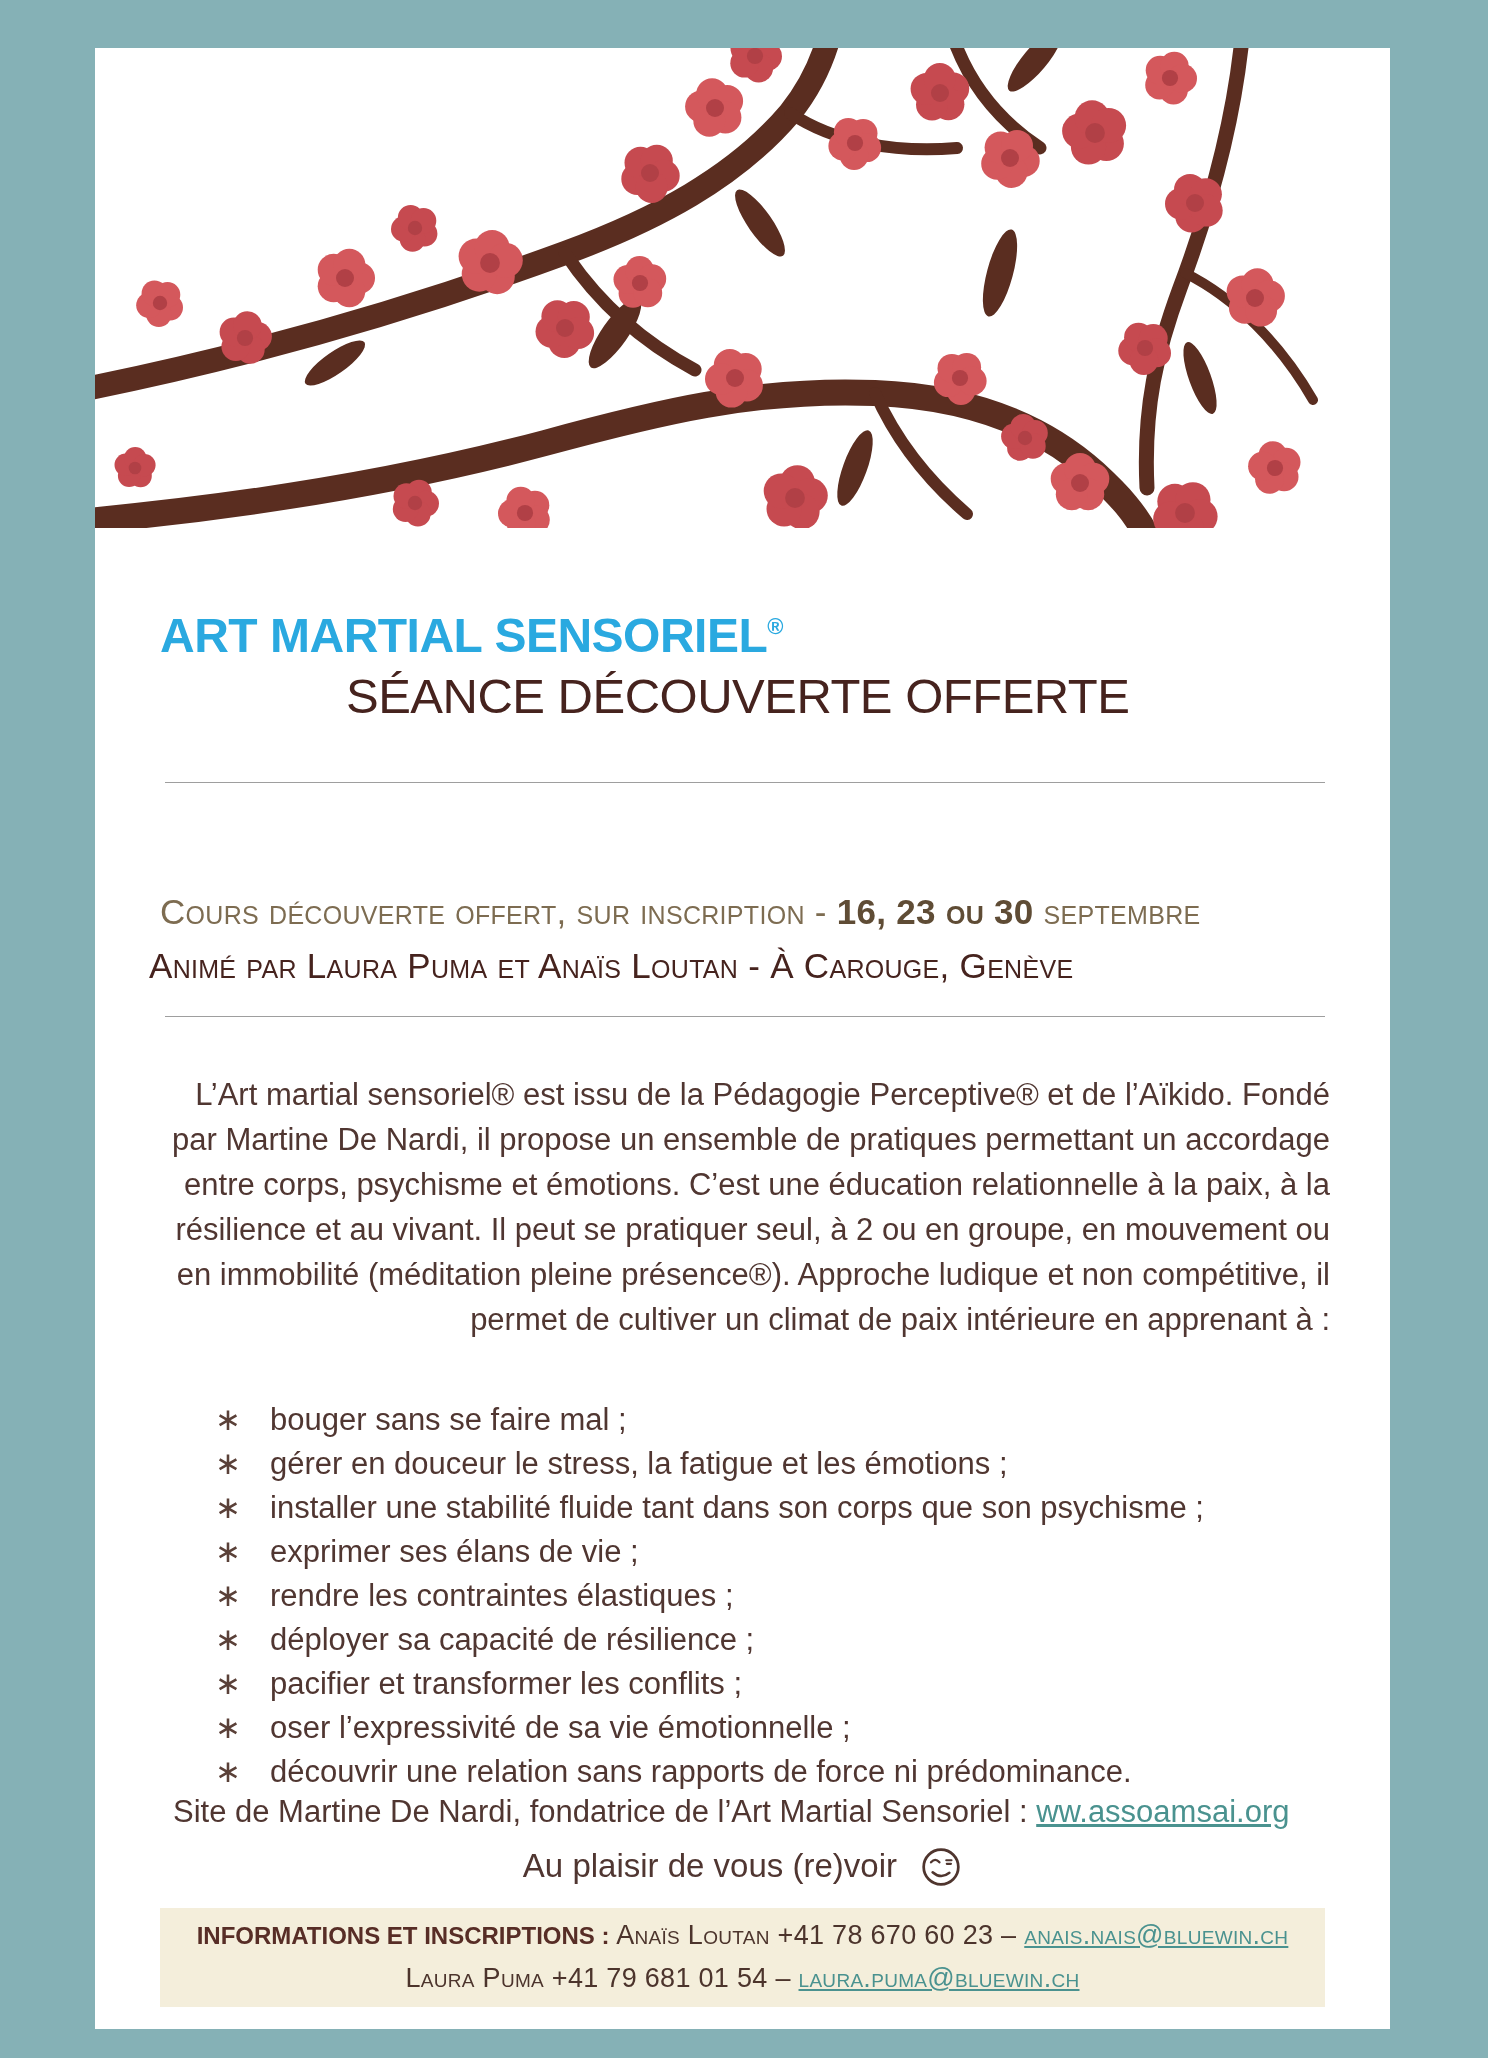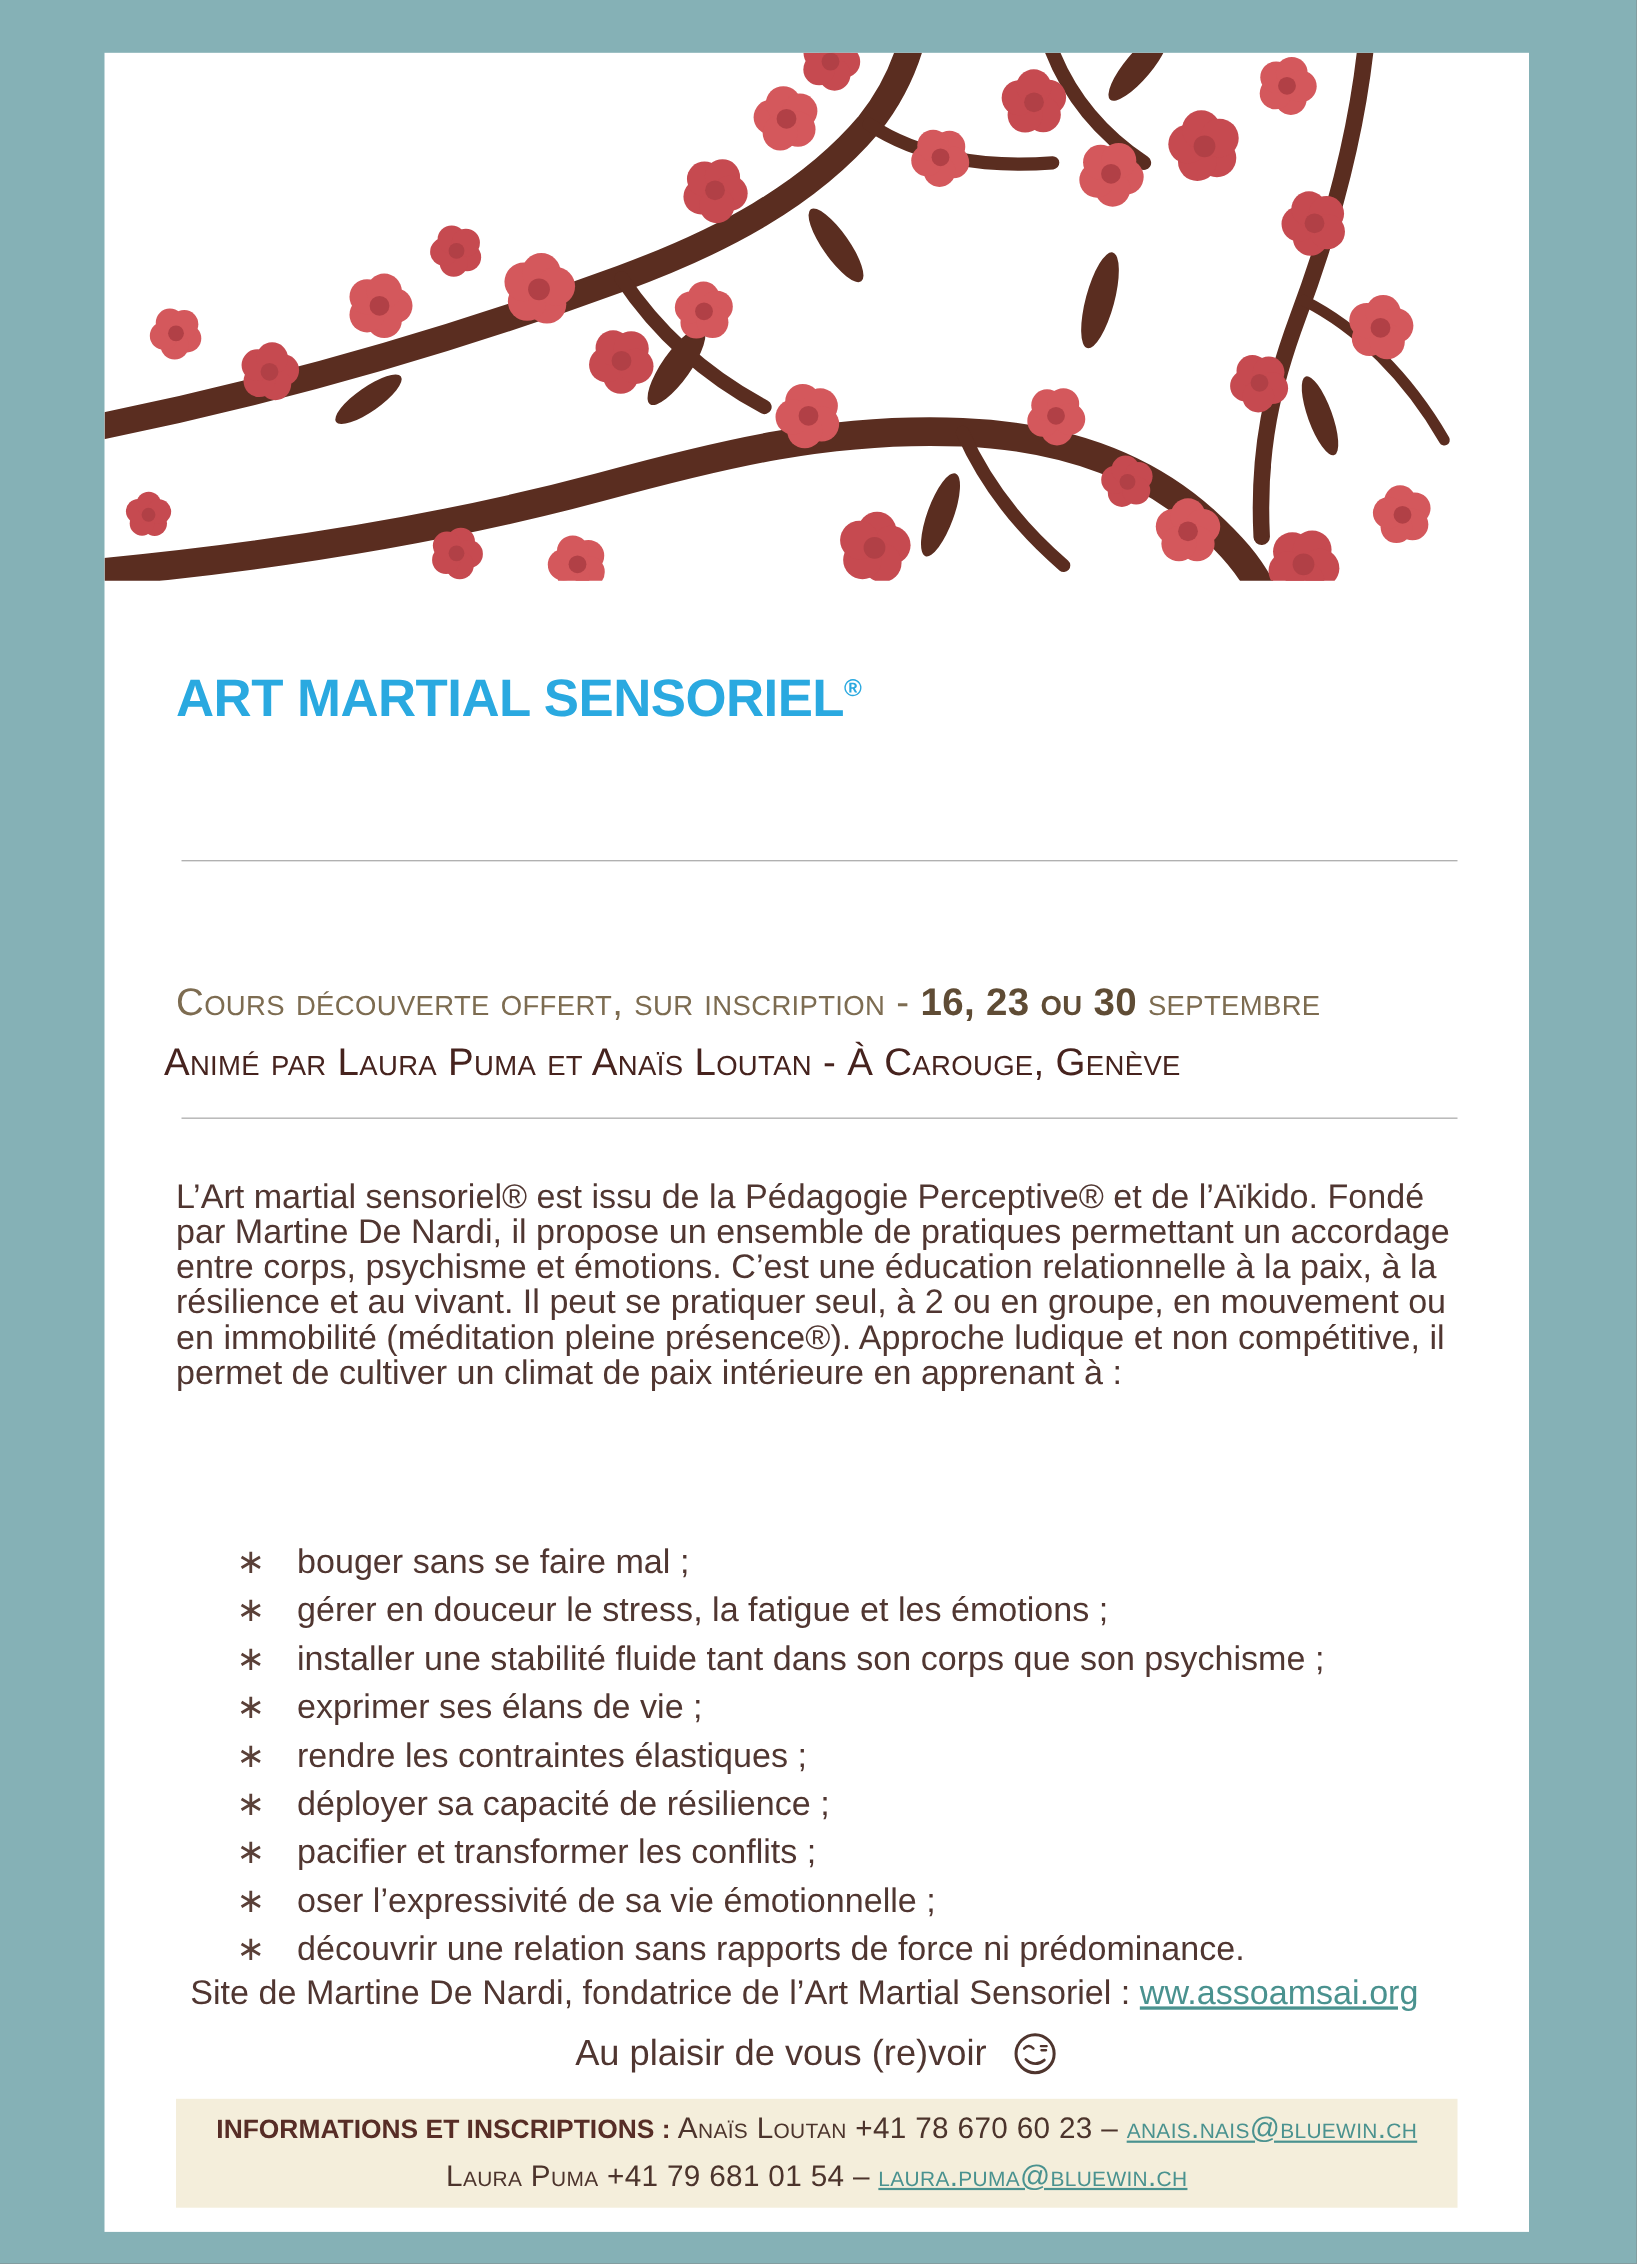--- a/index.html
+++ b/index.html
@@ -22,21 +22,21 @@
   .rule1{top:734px;} .rule2{top:968px;}
   .sched1{position:absolute;left:65px;top:786px;white-space:nowrap;}
   .sched1 .lbl{font-weight:bold;font-size:36px;color:var(--blue);letter-spacing:-0.3px;}
   .sched1 .time{font-size:37px;color:var(--dark);font-variant:small-caps;font-weight:600;letter-spacing:0.5px;}
   .sched2{position:absolute;left:65px;top:844px;font-size:35px;font-variant:small-caps;
           color:var(--olive);white-space:nowrap;letter-spacing:0.3px;}
   .sched2 .dates{color:var(--olive_dark);font-weight:600;}
   .sched3{position:absolute;left:54px;top:898px;font-size:35px;font-variant:small-caps;
           color:var(--dark);white-space:nowrap;letter-spacing:0.3px;}
   .para{position:absolute;left:65px;top:1024px;width:1170px;font-size:31px;
-        line-height:32px;color:var(--text);}
+        line-height:45px;color:var(--text);text-align:right;}
   ul.goals{position:absolute;left:120px;top:1350px;margin:0;padding:0;list-style:none;
            color:var(--text);font-size:31px;line-height:44px;}
   ul.goals li{display:flex;}
   ul.goals .bullet{width:55px;flex:0 0 55px;color:#5a4038;}
   .site{position:absolute;left:78px;top:1746px;font-size:31px;color:var(--text);white-space:nowrap;}
   .site a{color:var(--teal_link);text-decoration:underline;}
   .closing{position:absolute;left:0;top:1798px;width:100%;text-align:center;
            font-size:33px;color:var(--text);}
   .smiley{width:42px;height:42px;color:#4f352e;vertical-align:-11px;margin-left:14px;}
   .footer{position:absolute;left:65px;top:1860px;width:1165px;height:99px;
@@ -294,20 +294,21 @@
             <circle cx="918.9" cy="388.2" r="12.8" fill="#c64a50"></circle>
             <circle cx="928.2" cy="378.9" r="12.8" fill="#c64a50"></circle>
             <circle cx="940.0" cy="384.9" r="12.8" fill="#c64a50"></circle>
             <circle cx="937.9" cy="397.9" r="12.8" fill="#c64a50"></circle>
             <circle cx="930" cy="390" r="7.2" fill="#b14046"></circle>
           </g>
         </g>
     </svg>
 
     <div class="title"><span>ART MARTIAL SENSORIEL</span><sup>®</sup></div>
+    <div class="subtitle">SÉANCE DÉCOUVERTE OFFERTE</div>
 
     <div class="rule rule1"></div>
 
     <div class="sched2">
       <span>Cours découverte offert, sur inscription - </span><span class="dates">16, 23 ou 30</span><span> septembre</span>
     </div>
     <div class="sched3">Animé par Laura Puma et Anaïs Loutan - À Carouge, Genève</div>
 
     <div class="rule rule2"></div>
 

